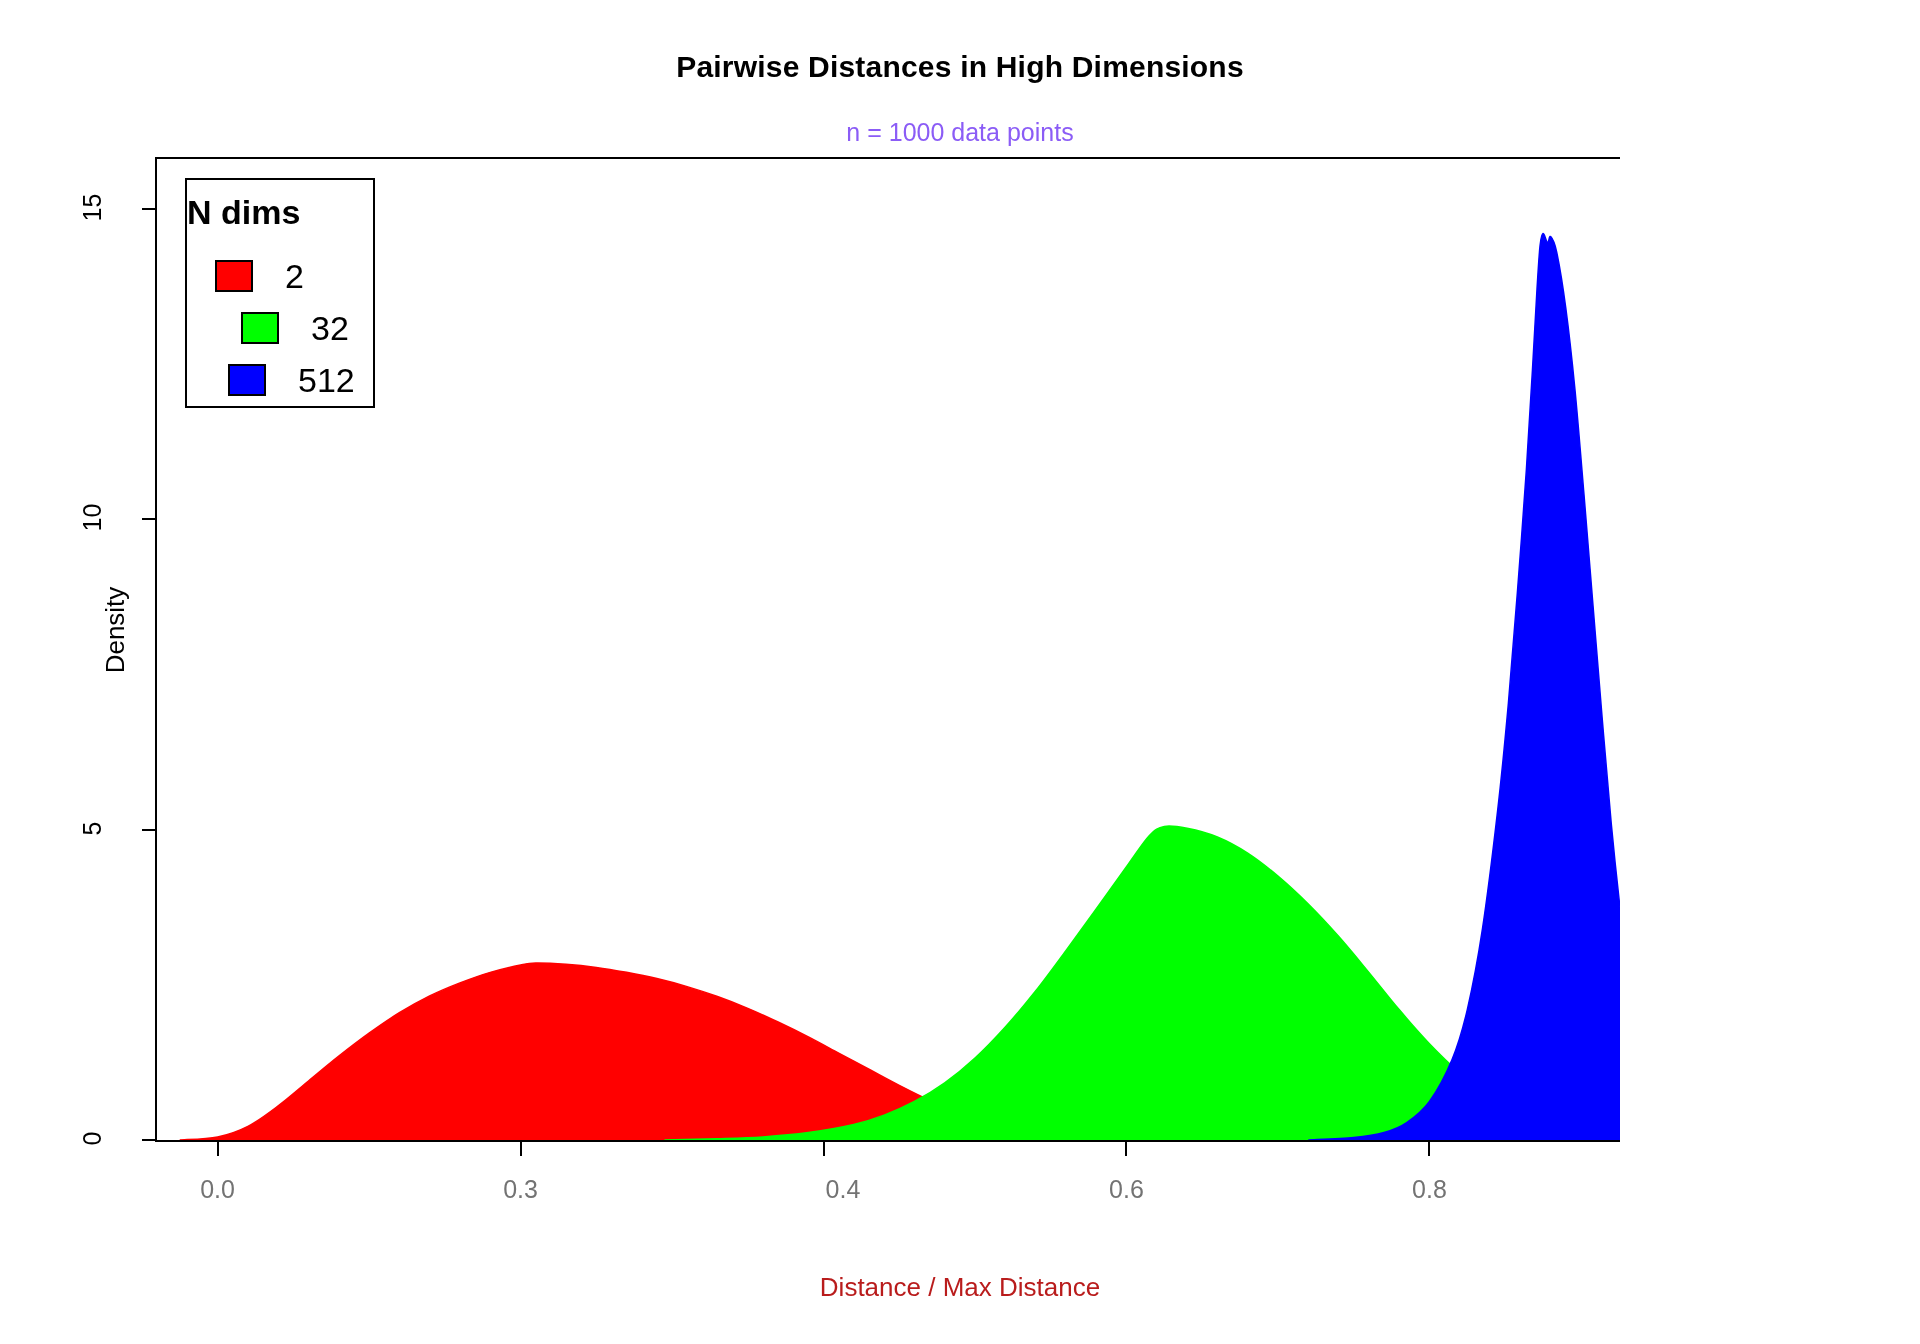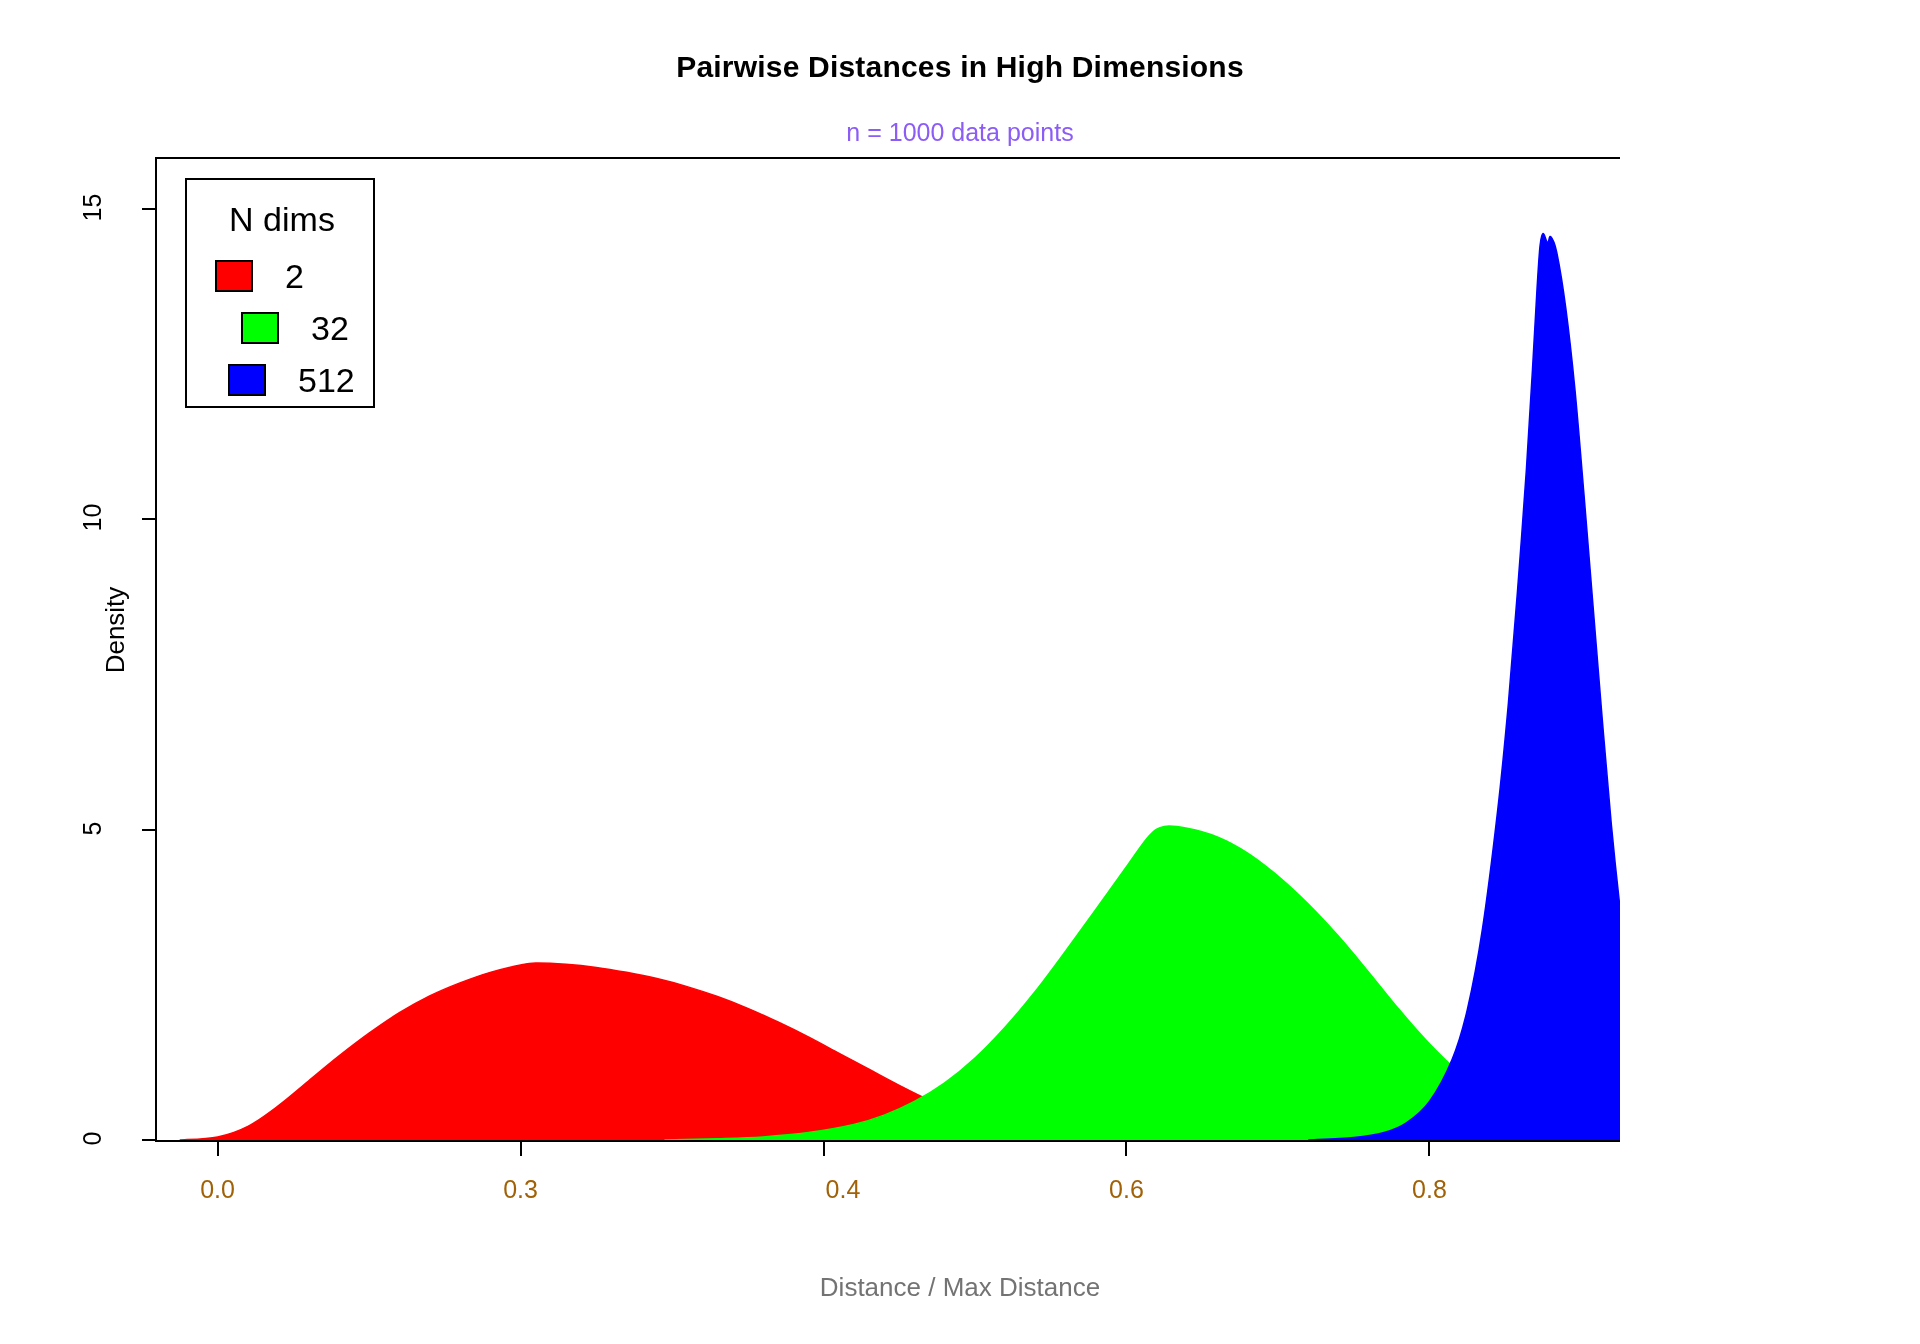--- a/index.html
+++ b/index.html
@@ -40,21 +40,21 @@
   }
 
   
   #xlabel {
     position: absolute;
     left: 0;
     top: 1272px;
     width: 1920px;
     text-align: center;
     font-size: 26px;
-    color: #737373;
+    color: #b91c1c;
   }
   #ylabel {
     position: absolute;
     left: 0px;
     top: 630px;
     width: 200px;
     text-align: center;
     font-size: 26px;
     color: #000000;
     transform: rotate(-90deg);
@@ -102,45 +102,46 @@
   .xtick-line {
     position: absolute;
     width: 2px;
     height: 14px;
     background: #000000;
     top: 1142px;
   }
   .xtick-label {
     position: absolute;
     font-size: 25px;
-    color: #a16207;
+    color: #737373;
     text-align: center;
     width: 100px;
     top: 1175px;
   }
 
   
   #legend-box {
     position: absolute;
     left: 185px;
     top: 178px;
     width: 190px;
     height: 230px;
     border: 2px solid #000000;
     background: #ffffff;
     box-sizing: border-box;
   }
   #legend-title {
     position: absolute;
     left: 0;
-    top: 20px;
+    top: 13px;
     width: 190px;
-    text-align: center;
+    text-align: left;
     font-size: 34px;
     color: #000000;
+    font-weight: bold;
   }
   .legend-row {
     position: absolute;
     left: 28px;
     width: 150px;
     height: 48px;
     display: flex;
     align-items: center;
   }
   .legend-swatch {

